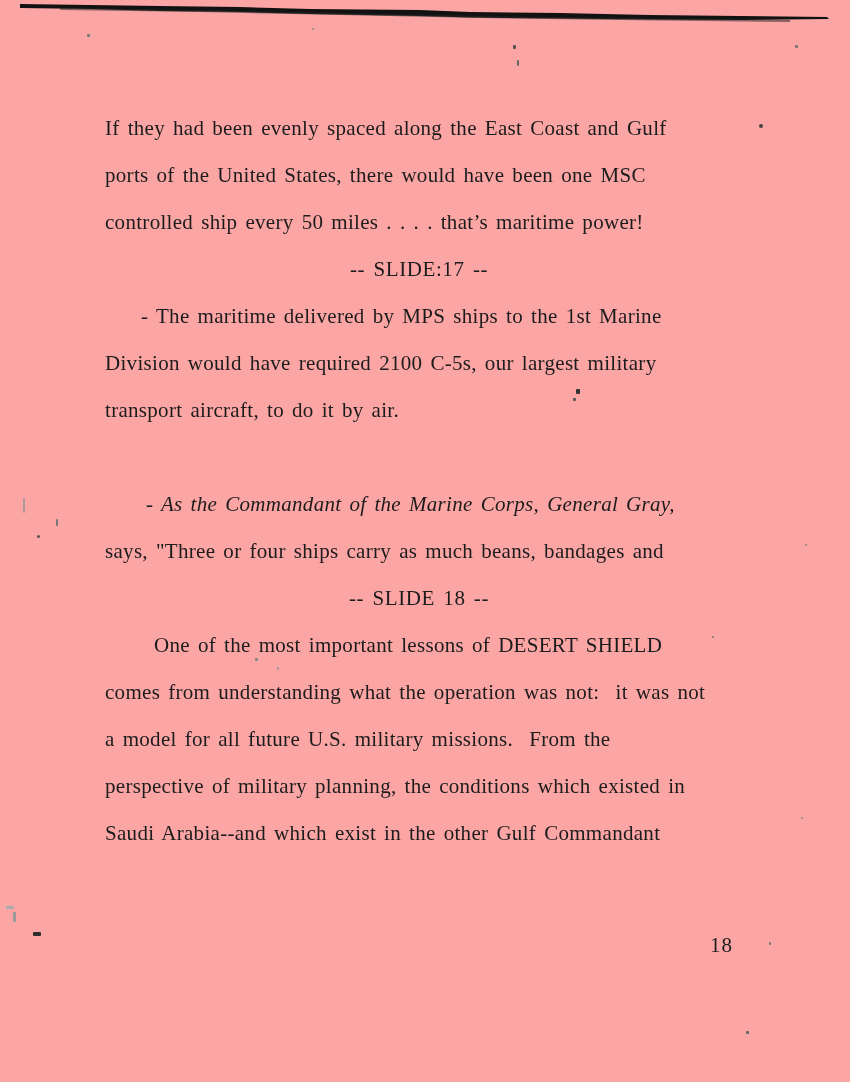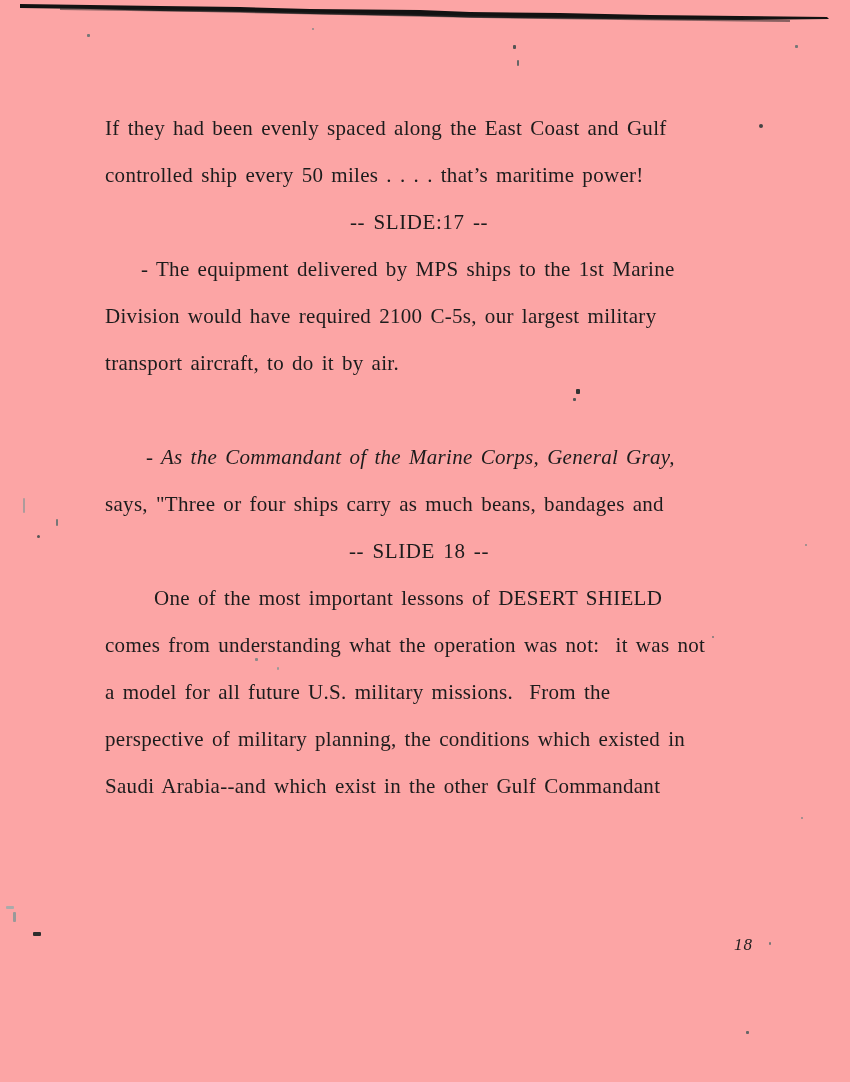--- a/index.html
+++ b/index.html
@@ -34,47 +34,47 @@
   .line.heading {
     font-weight: normal;
     text-align: center;
     letter-spacing: 0.6px;
   }
   .line.ind-a { text-indent: 36px; }
   .line.ind-b { text-indent: 41px; font-style: italic; }
   .line.ind-c { text-indent: 49px; }
   .page-number {
     position: absolute;
-    left: 734px;
+    left: 710px;
     top: 931px;
-    font-size: 17px;
+    font-size: 21px;
     line-height: 28px;
     letter-spacing: 1px;
     color: #1c1c1c;
-    font-style: italic;
   }
   
   .speck { position: absolute; background: #555; border-radius: 1px; }
 </style>
 </head>
 <body>
 
 <div class="page">
 
   <svg class="scan-bar" viewBox="0 0 850 32" xmlns="http://www.w3.org/2000/svg" aria-hidden="true">
     <polygon fill="#121212" points="20,4 90,5 160,6 240,7 310,9 420,10 470,12 560,13 650,15 740,16 827,17
               829,19 740,20 650,19.5 560,18.5 470,17.5 420,16 310,14 240,12 160,11 90,9 20,8"></polygon>
     <polygon fill="#2a2a2a" opacity="0.55" points="60,8 200,10 340,13 480,16 620,18 790,20 790,22 620,20 480,18 340,15 200,12 60,10"></polygon>
   </svg>
 
   <div class="doc">
     <div class="line">If they had been evenly spaced along the East Coast and Gulf</div>
+    <div class="line">ports of the United States, there would have been one MSC</div>
     <div class="line">controlled ship every 50 miles . . . . that’s maritime power!</div>
     <div class="line heading">-- SLIDE:17 --</div>
-    <div class="line ind-a">- The equipment delivered by MPS ships to the 1st Marine</div>
+    <div class="line ind-a">- The maritime delivered by MPS ships to the 1st Marine</div>
     <div class="line">Division would have required 2100 C-5s, our largest military</div>
     <div class="line">transport aircraft, to do it by air.</div>
     <div class="line"></div>
     <div class="line ind-b">- As the Commandant of the Marine Corps, General Gray,</div>
     <div class="line">says, "Three or four ships carry as much beans, bandages and</div>
     <div class="line heading">-- SLIDE 18 --</div>
     <div class="line ind-c">One of the most important lessons of DESERT SHIELD</div>
     <div class="line">comes from understanding what the operation was not:  it was not</div>
     <div class="line">a model for all future U.S. military missions.  From the</div>
     <div class="line">perspective of military planning, the conditions which existed in</div>

